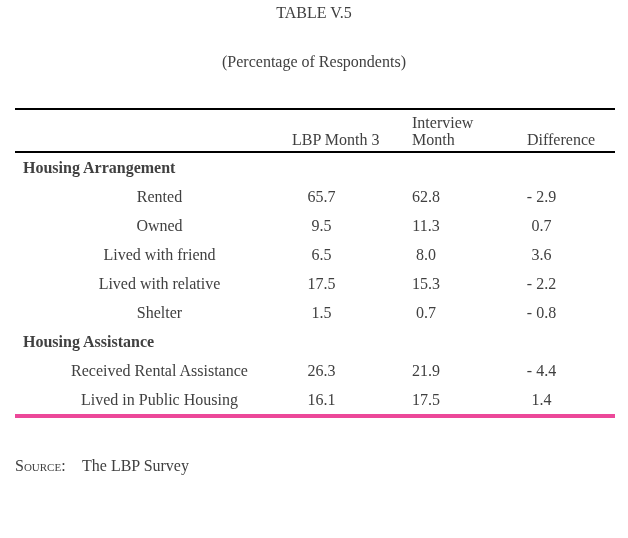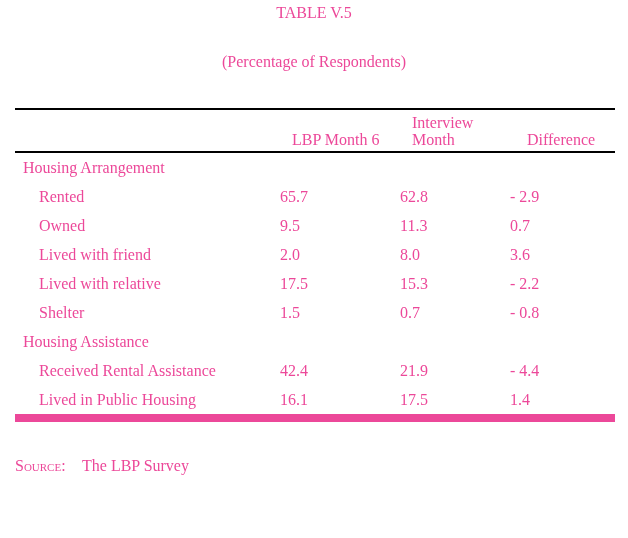--- a/index.html
+++ b/index.html
@@ -5,21 +5,21 @@
   html, body {
     margin: 0;
     padding: 0;
     background: #ffffff;
   }
   .page {
     position: relative;
     width: 628px;
     height: 538px;
     background: #ffffff;
-    color: #ec4899;
+    color: #404040;
     font-family: "Liberation Serif", serif;
     font-size: 16px;
     overflow: hidden;
   }
   .center-line {
     position: absolute;
     left: 0;
     width: 628px;
     text-align: center;
     white-space: nowrap;
@@ -57,27 +57,27 @@
   th.h3 { padding-left: 17px; }
   .hline { display: block; }
 
   tbody tr { height: 29px; }
   tbody td {
     padding: 0;
     vertical-align: middle;
     line-height: 29px;
     white-space: nowrap;
   }
-  td.sec  { padding-left: 8px; }
-  td.item { padding-left: 24px; }
-  td.num  { text-align: left; }
+  td.sec  { padding-left: 8px; font-weight: bold; }
+  td.item { padding-left: 24px; text-align: center; }
+  td.num  { text-align: center; }
   td.n1 { padding-right: 37px; }
   td.n2 { padding-right: 58px; }
   td.n3 { padding-right: 42px; }
-  tr.last td { border-bottom: 8px solid #ec4899; }
+  tr.last td { border-bottom: 4px solid #ec4899; }
 
   .footnote {
     position: absolute;
     left: 15px;
     display: flex;
     align-items: baseline;
     white-space: nowrap;
   }
   .footnote.source { top: 457px; }
   .footnote.note   { top: 497px; }
@@ -98,21 +98,21 @@
   <table class="datatable">
     <colgroup>
       <col class="c-label">
         <col class="c-1">
         <col class="c-2">
         <col class="c-3">
     </colgroup>
     <thead>
       <tr>
         <th></th>
-        <th class="h1">LBP Month 6</th>
+        <th class="h1">LBP Month 3</th>
         <th class="h2">
           <span class="hline">Interview</span>
           <span class="hline">Month</span>
         </th>
         <th class="h3">Difference</th>
       </tr>
     </thead>
     <tbody>
       <tr>
         <td class="sec" colspan="4">Housing Arrangement</td>
@@ -124,42 +124,42 @@
         <td class="num n3">- 2.9</td>
       </tr>
       <tr>
         <td class="item">Owned</td>
         <td class="num n1">9.5</td>
         <td class="num n2">11.3</td>
         <td class="num n3">0.7</td>
       </tr>
       <tr>
         <td class="item">Lived with friend</td>
-        <td class="num n1">2.0</td>
+        <td class="num n1">6.5</td>
         <td class="num n2">8.0</td>
         <td class="num n3">3.6</td>
       </tr>
       <tr>
         <td class="item">Lived with relative</td>
         <td class="num n1">17.5</td>
         <td class="num n2">15.3</td>
         <td class="num n3">- 2.2</td>
       </tr>
       <tr>
         <td class="item">Shelter</td>
         <td class="num n1">1.5</td>
         <td class="num n2">0.7</td>
         <td class="num n3">- 0.8</td>
       </tr>
       <tr>
         <td class="sec" colspan="4">Housing Assistance</td>
       </tr>
       <tr>
         <td class="item">Received Rental Assistance</td>
-        <td class="num n1">42.4</td>
+        <td class="num n1">26.3</td>
         <td class="num n2">21.9</td>
         <td class="num n3">- 4.4</td>
       </tr>
       <tr class="last">
         <td class="item">Lived in Public Housing</td>
         <td class="num n1">16.1</td>
         <td class="num n2">17.5</td>
         <td class="num n3">1.4</td>
       </tr>
     </tbody>

